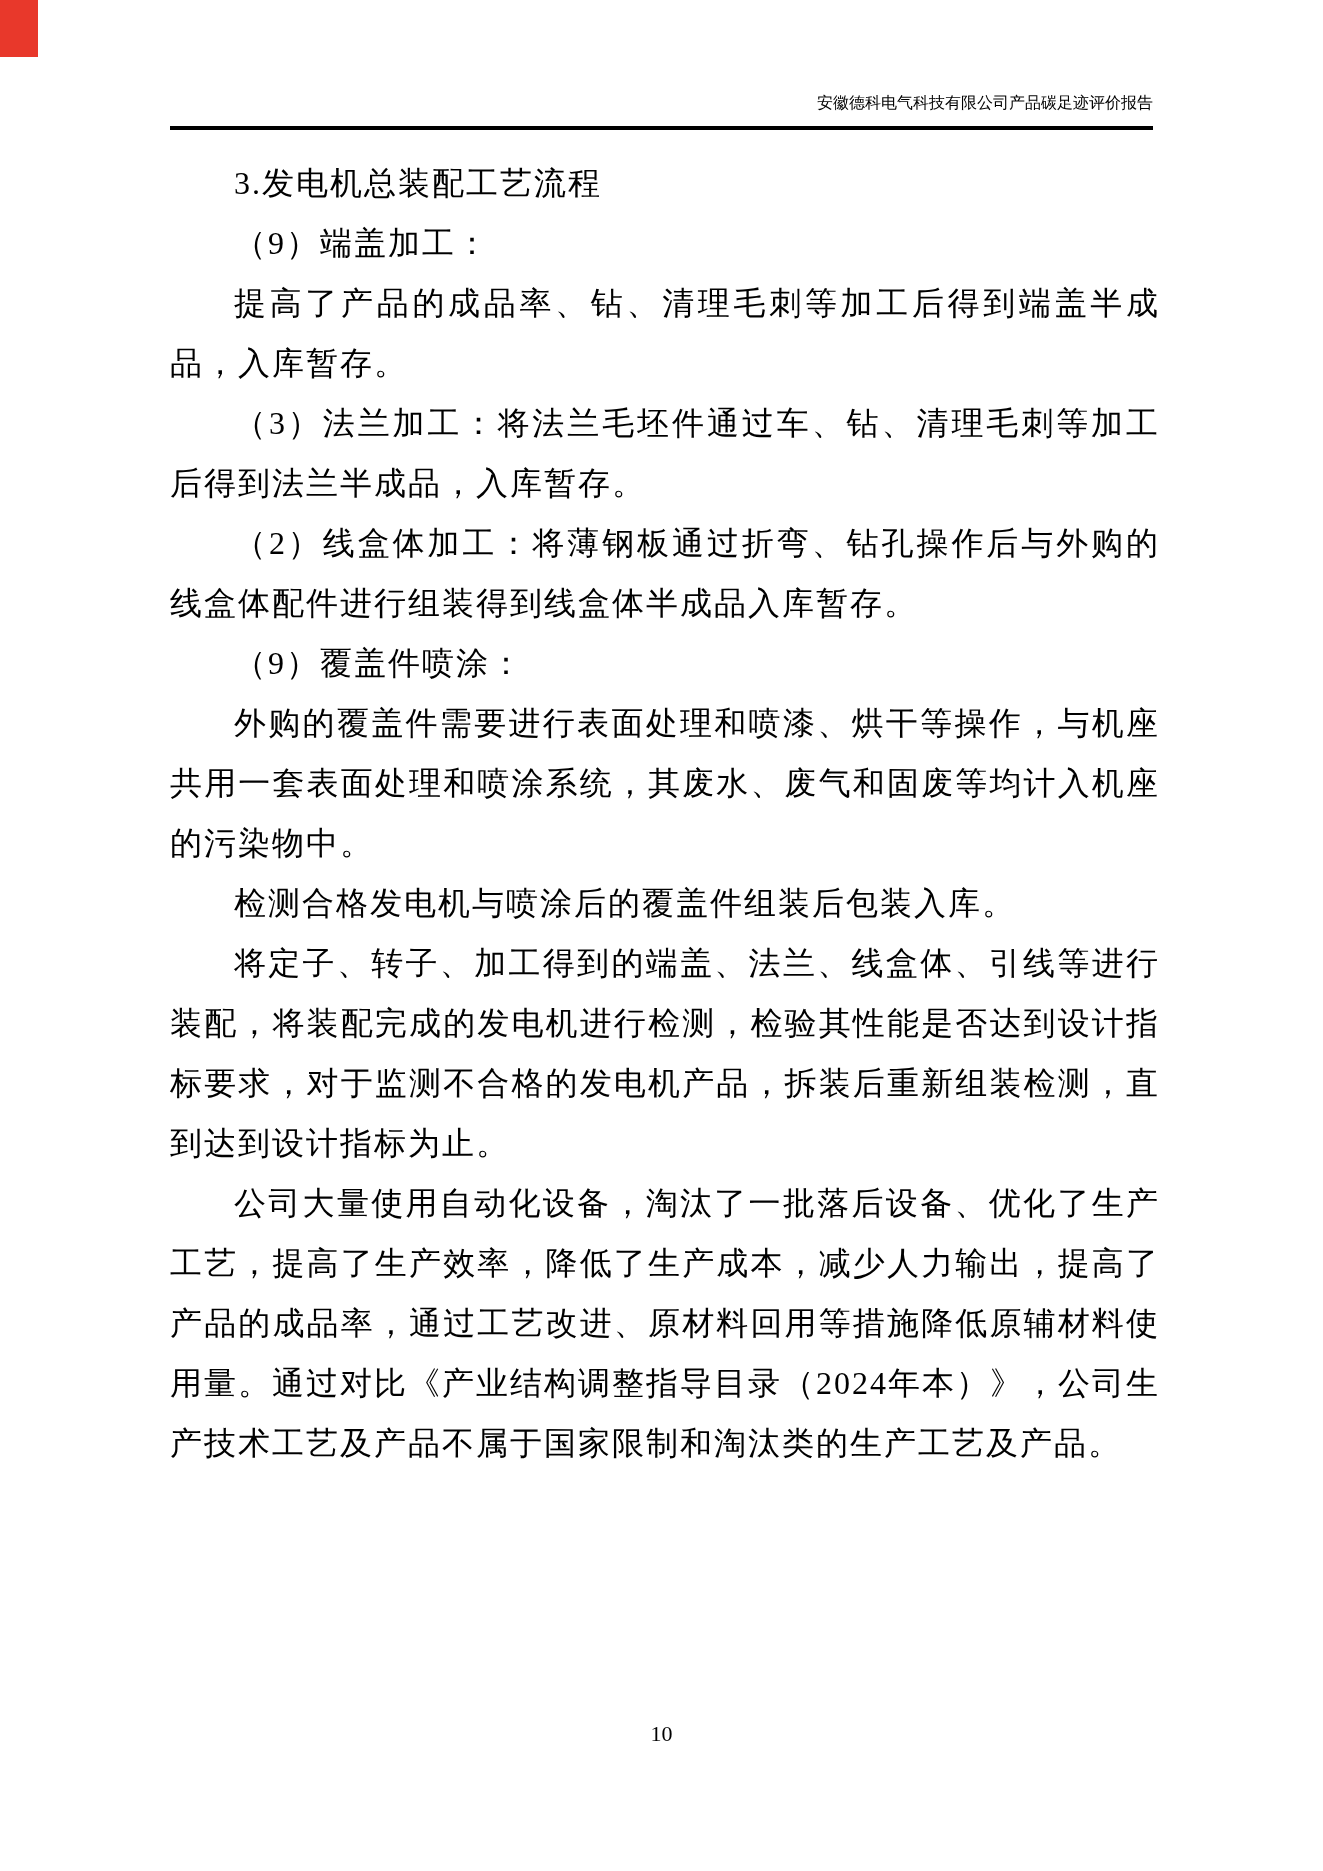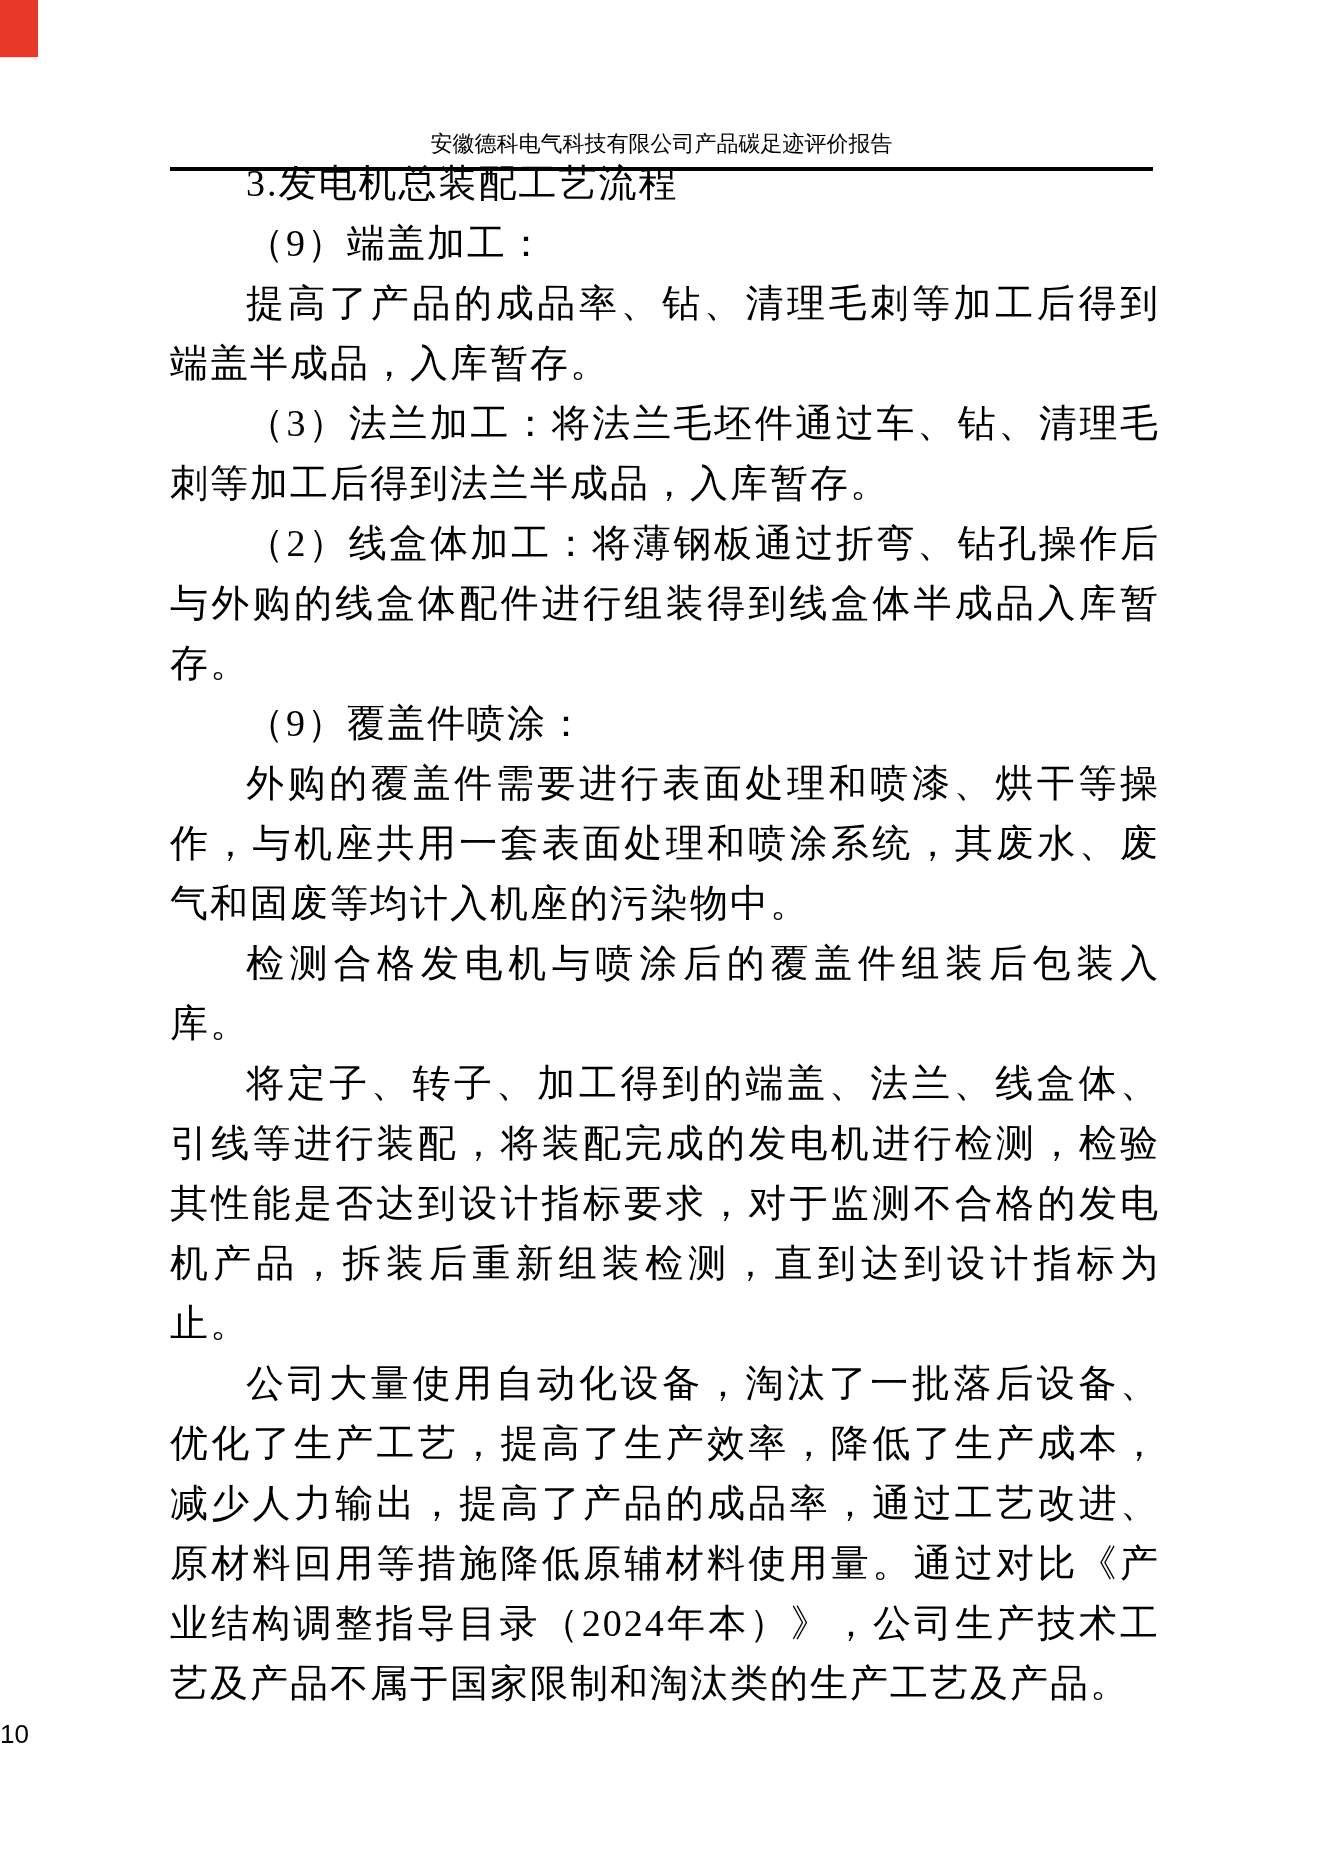--- a/index.html
+++ b/index.html
@@ -21,54 +21,54 @@
     background: #e8382b; 
   }
   .page-header {
     position: absolute;
     left: 170px;
     top: 88px;
     width: 983px;
   }
   .header-row {
     display: flex;
-    justify-content: center;
+    justify-content: flex-end;
     align-items: flex-end;
-    font-size: 22px;
+    font-size: 16px;
     line-height: 30px;
-    margin-top: 41px;
   }
   .header-rule {
     margin-top: 8px;
     height: 4px;
     background: #000000;
   }
   .content {
     position: absolute;
     left: 170px;
     top: 153px;
     width: 990px;
-    font-size: 38px;
+    font-size: 32px;
     line-height: 60px;
     letter-spacing: 2px;
     text-align: justify;
     text-justify: inter-character;
   }
   .content p {
     margin: 0;
     padding: 0;
     text-indent: 2em;
   }
   .page-footer {
     position: absolute;
     left: 0;
     top: 1720px;
     width: 100%;
-    font-family: Liberation Sans, sans-serif;
-    font-size: 26px;
+    text-align: center;
+    font-family: Liberation Serif, serif;
+    font-size: 22px;
     line-height: 28px;
   }
 </style>
 </head>
 <body>
 
 <div class="page">
 
   <div class="corner-mark" style="background: rgb(232, 56, 43);"></div>
 

